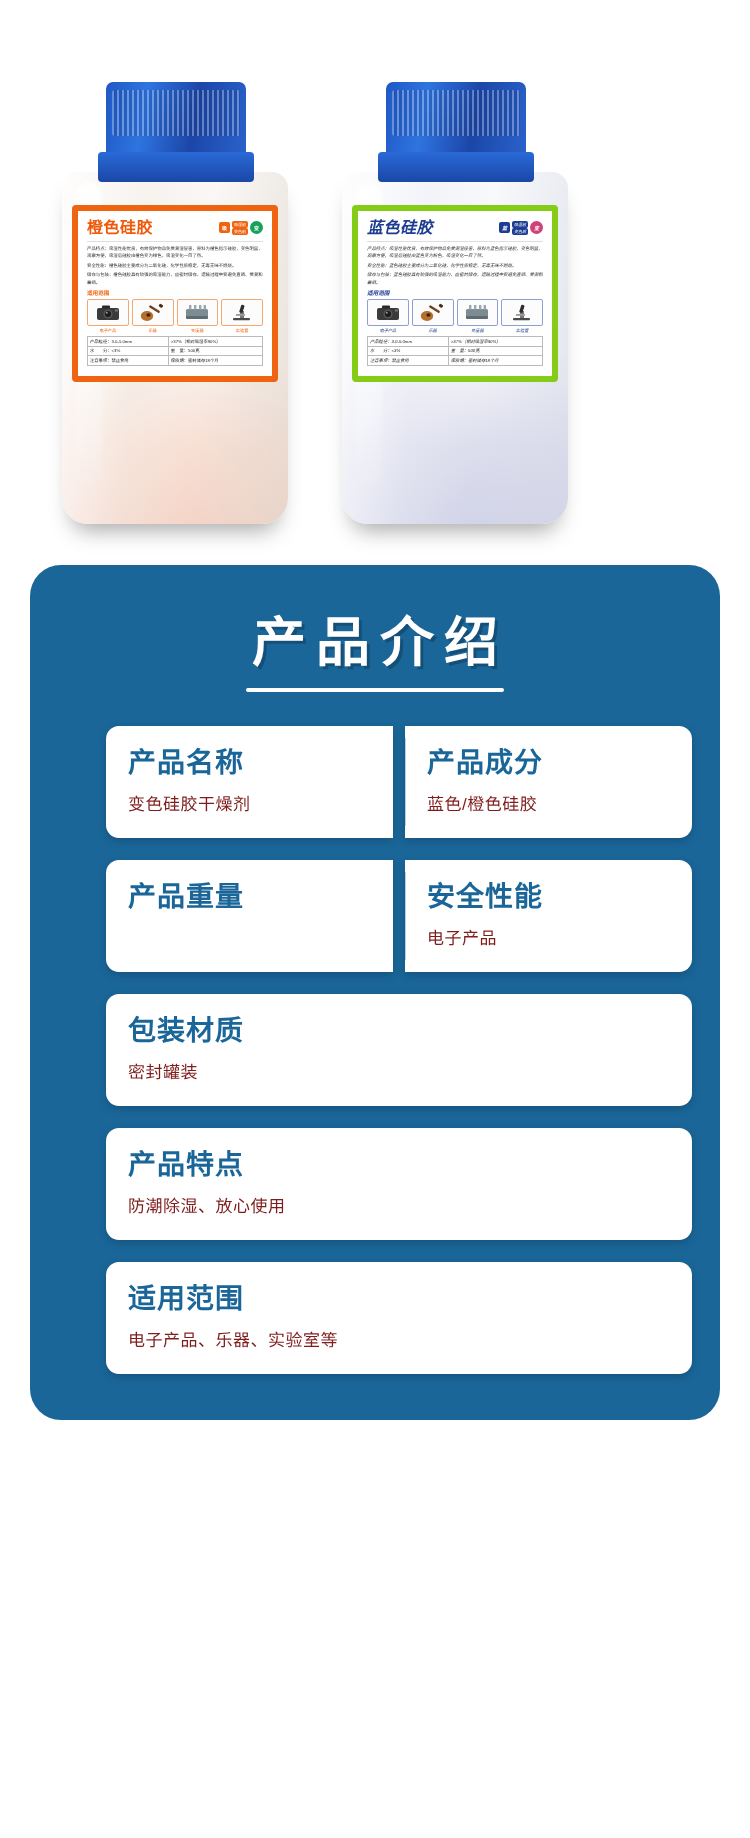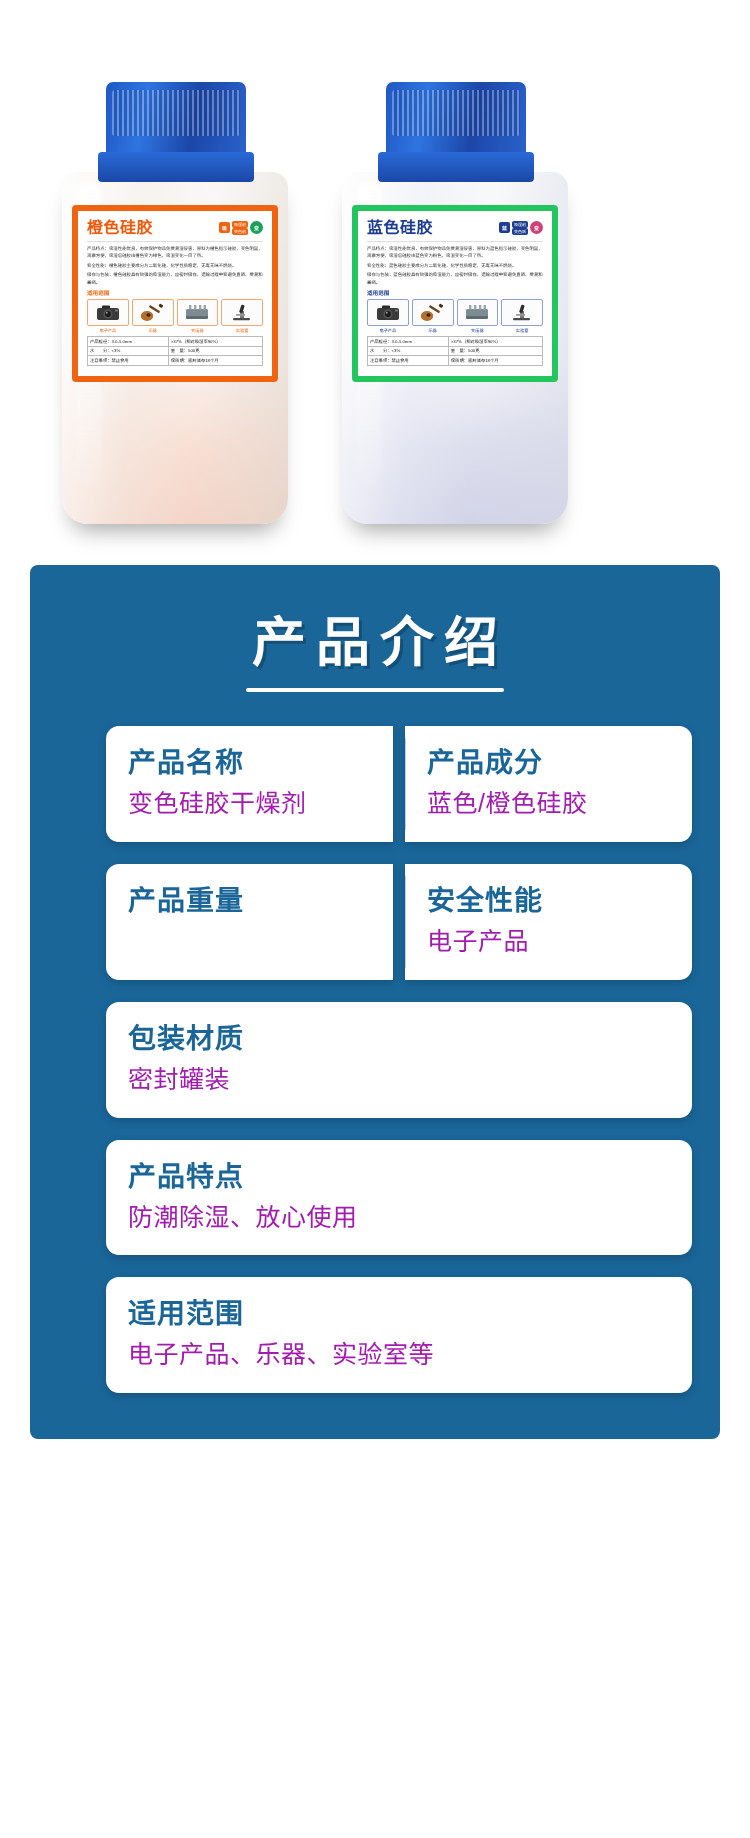--- a/index.html
+++ b/index.html
@@ -96,21 +96,21 @@
     position: absolute;
     left: 22px;
     top: 145px;
     width: 206px;
     background: #ffffff;
     border-radius: 4px;
     padding: 5px;
     z-index: 4;
   }
   .label-orange { border: 6px solid #ef6410; }
-  .label-blue   { border: 6px solid #22c55e; }
+  .label-blue   { border: 6px solid #84cc16; font-style: italic; }
 
   .label-inner { background: #fff; border-radius: 2px; padding: 3px 4px 5px; }
 
   .label-head {
     display: flex;
     align-items: center;
     padding-bottom: 2px;
   }
   .label-title {
     font-size: 16px;
@@ -184,21 +184,21 @@
     line-height: 1.3;
     white-space: nowrap;
   }
 
   
   .info-panel {
     margin: 0 30px 40px;
     width: 690px;
     margin-left: 30px;
     background: #1a6699;
-    border-radius: 8px;
+    border-radius: 31px;
     padding: 48px 28px 46px;
   }
 
   .panel-title-wrap { text-align: center; margin-bottom: 34px; }
   .panel-title {
     display: inline-block;
     font-size: 54px;
     font-weight: bold;
     color: #ffffff;
     letter-spacing: 10px;
@@ -236,25 +236,25 @@
 
   .card-label {
     font-size: 28px;
     font-weight: bold;
     color: #1a6699;
     letter-spacing: 1px;
     line-height: 1.25;
     white-space: nowrap;
   }
   .card-value {
-    font-size: 25px;
-    color: #a21caf;
+    font-size: 17px;
+    color: #7f1d1d;
     letter-spacing: .5px;
     line-height: 1.35;
-    margin-top: 7px;
+    margin-top: 14px;
     white-space: nowrap;
   }
 </style>
 </head>
 <body>
 
 <div class="page">
 
   <div class="photo-section">
 

